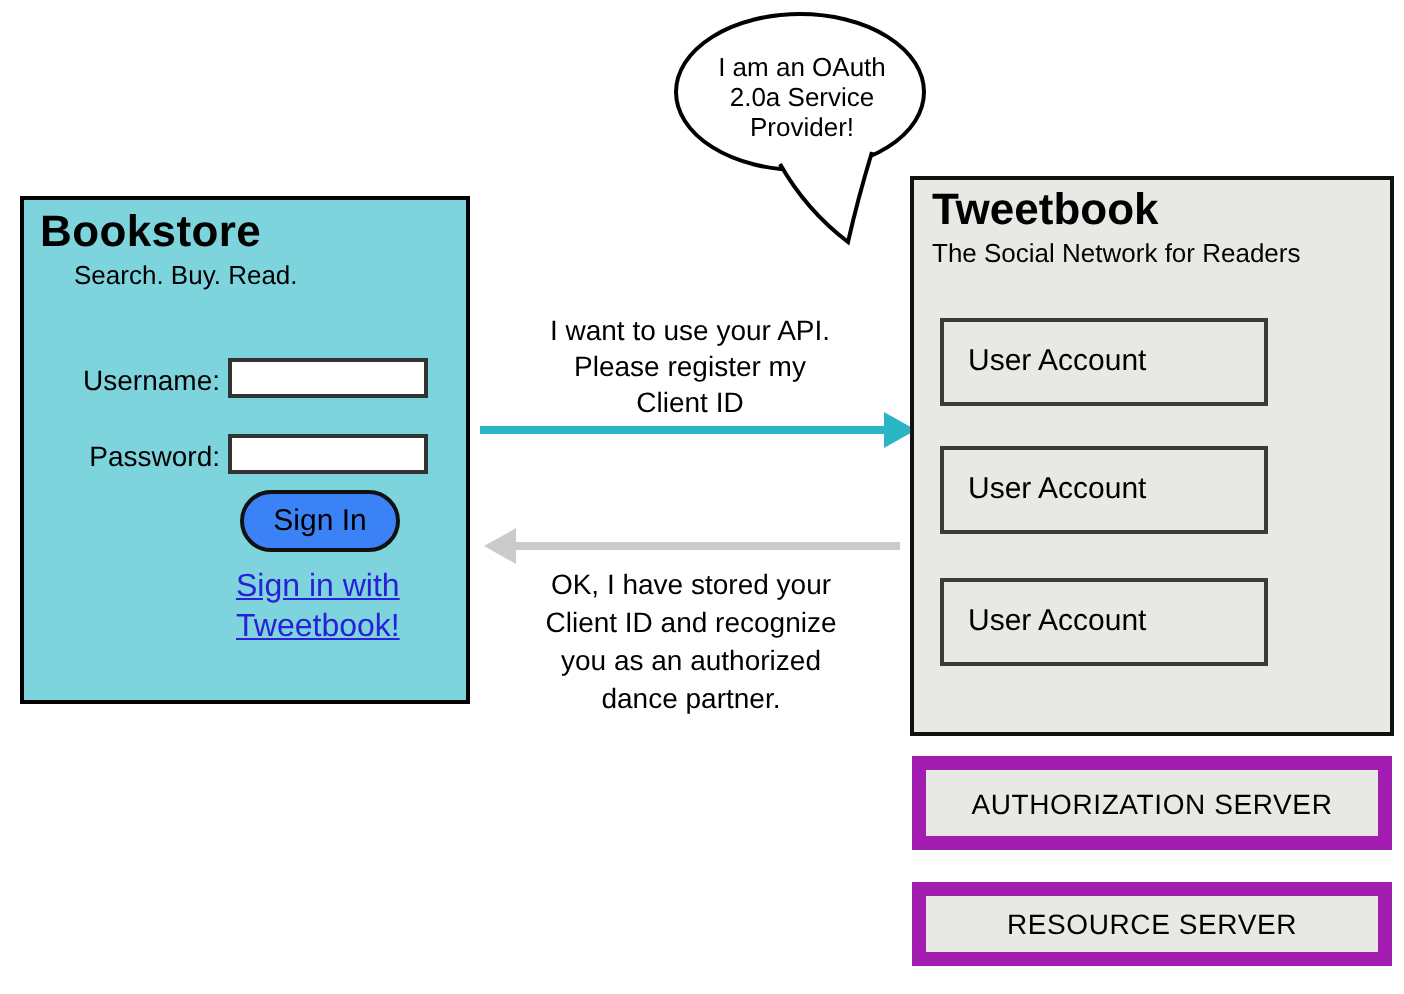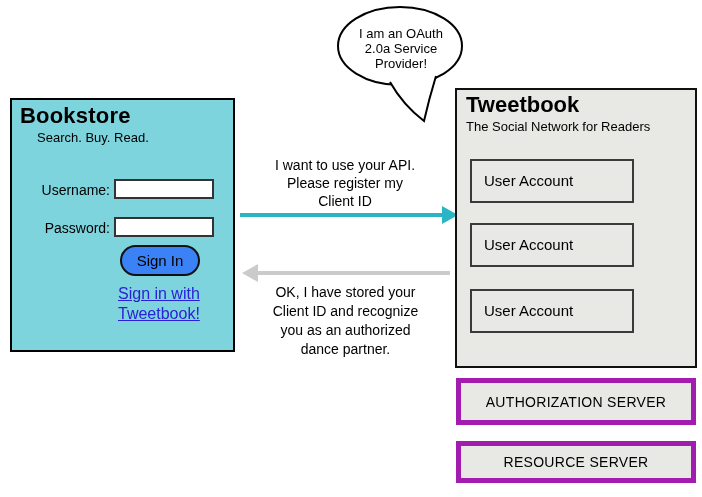--- a/index.html
+++ b/index.html
@@ -132,21 +132,21 @@
   }
   .ua-1 { top: 69px; }
   .ua-2 { top: 133px; }
   .ua-3 { top: 199px; }
 
   
   .server-box {
     left: 456px; width: 240px;
     box-sizing: border-box;
     background: var(--panel-fill, #E8E8E4);
-    border: 5px solid #a21caf;
+    border: 7px solid #a21caf;
     font-size: 14px;
     display: flex; align-items: center; justify-content: center;
     letter-spacing: 0.3px;
   }
   .auth-server { top: 378px; height: 47px; }
   .resource-server { top: 441px; height: 42px; }
 </style>
 </head>
 <body>
 

